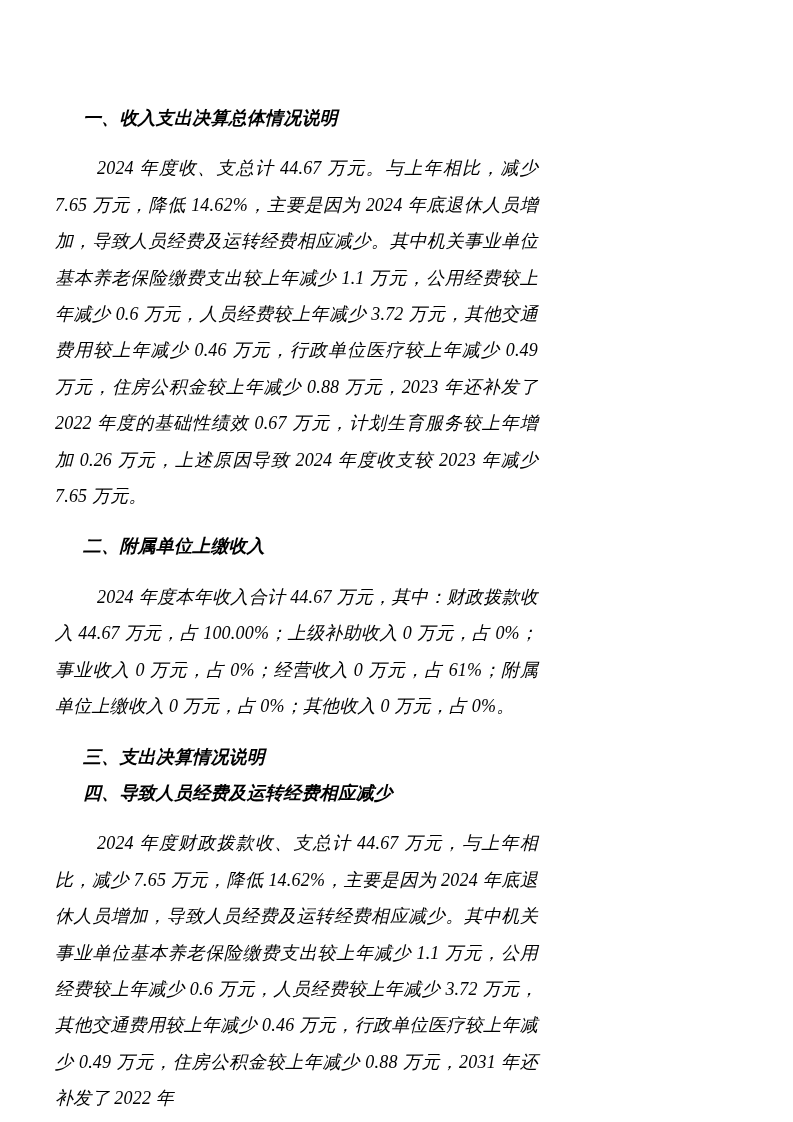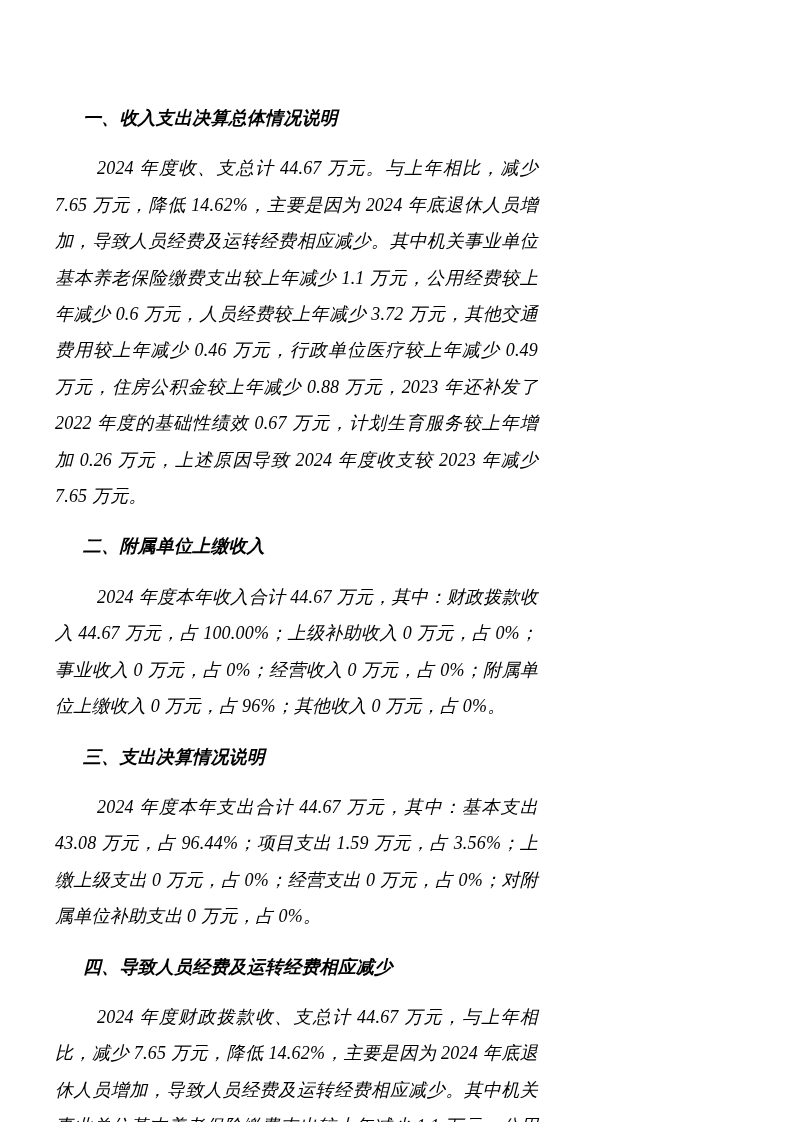--- a/index.html
+++ b/index.html
@@ -47,22 +47,21 @@
 </head>
 <body>
 
 <div class="page">
   <div class="doc">
 
     <h3>一、收入支出决算总体情况说明</h3>
     <p>2024 年度收、支总计 44.67 万元。与上年相比，减少 7.65 万元，降低 14.62%，主要是因为 2024 年底退休人员增加，导致人员经费及运转经费相应减少。其中机关事业单位基本养老保险缴费支出较上年减少 1.1 万元，公用经费较上年减少 0.6 万元，人员经费较上年减少 3.72 万元，其他交通费用较上年减少 0.46 万元，行政单位医疗较上年减少 0.49 万元，住房公积金较上年减少 0.88 万元，2023 年还补发了 2022 年度的基础性绩效 0.67 万元，计划生育服务较上年增加 0.26 万元，上述原因导致 2024 年度收支较 2023 年减少 7.65 万元。</p>
 
     <h3>二、附属单位上缴收入</h3>
-    <p>2024 年度本年收入合计 44.67 万元，其中：财政拨款收入 44.67 万元，占 100.00%；上级补助收入 0 万元，占 0%；事业收入 0 万元，占 0%；经营收入 0 万元，占 0%；附属单位上缴收入 0 万元，占 96%；其他收入 0 万元，占 0%。</p>
+    <p>2024 年度本年收入合计 44.67 万元，其中：财政拨款收入 44.67 万元，占 100.00%；上级补助收入 0 万元，占 0%；事业收入 0 万元，占 0%；经营收入 0 万元，占 61%；附属单位上缴收入 0 万元，占 0%；其他收入 0 万元，占 0%。</p>
 
     <h3>三、支出决算情况说明</h3>
-    <p>2024 年度本年支出合计 44.67 万元，其中：基本支出 43.08 万元，占 96.44%；项目支出 1.59 万元，占 3.56%；上缴上级支出 0 万元，占 0%；经营支出 0 万元，占 0%；对附属单位补助支出 0 万元，占 0%。</p>
 
     <h3>四、导致人员经费及运转经费相应减少</h3>
     <p>2024 年度财政拨款收、支总计 44.67 万元，与上年相比，减少 7.65 万元，降低 14.62%，主要是因为 2024 年底退休人员增加，导致人员经费及运转经费相应减少。其中机关事业单位基本养老保险缴费支出较上年减少 1.1 万元，公用经费较上年减少 0.6 万元，人员经费较上年减少 3.72 万元，其他交通费用较上年减少 0.46 万元，行政单位医疗较上年减少 0.49 万元，住房公积金较上年减少 0.88 万元，2031 年还补发了 2022 年</p>
 
   </div>
 </div>
 
 </body></html>

